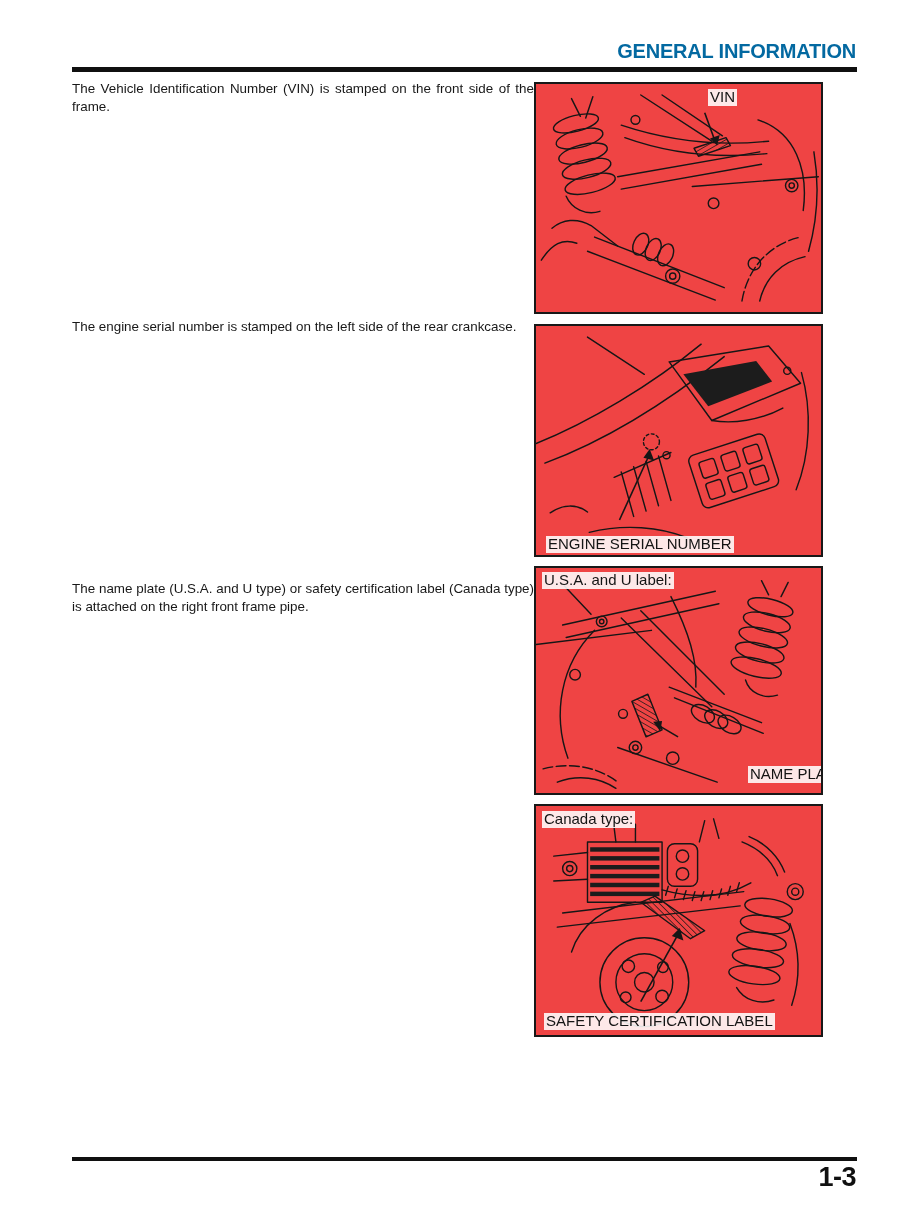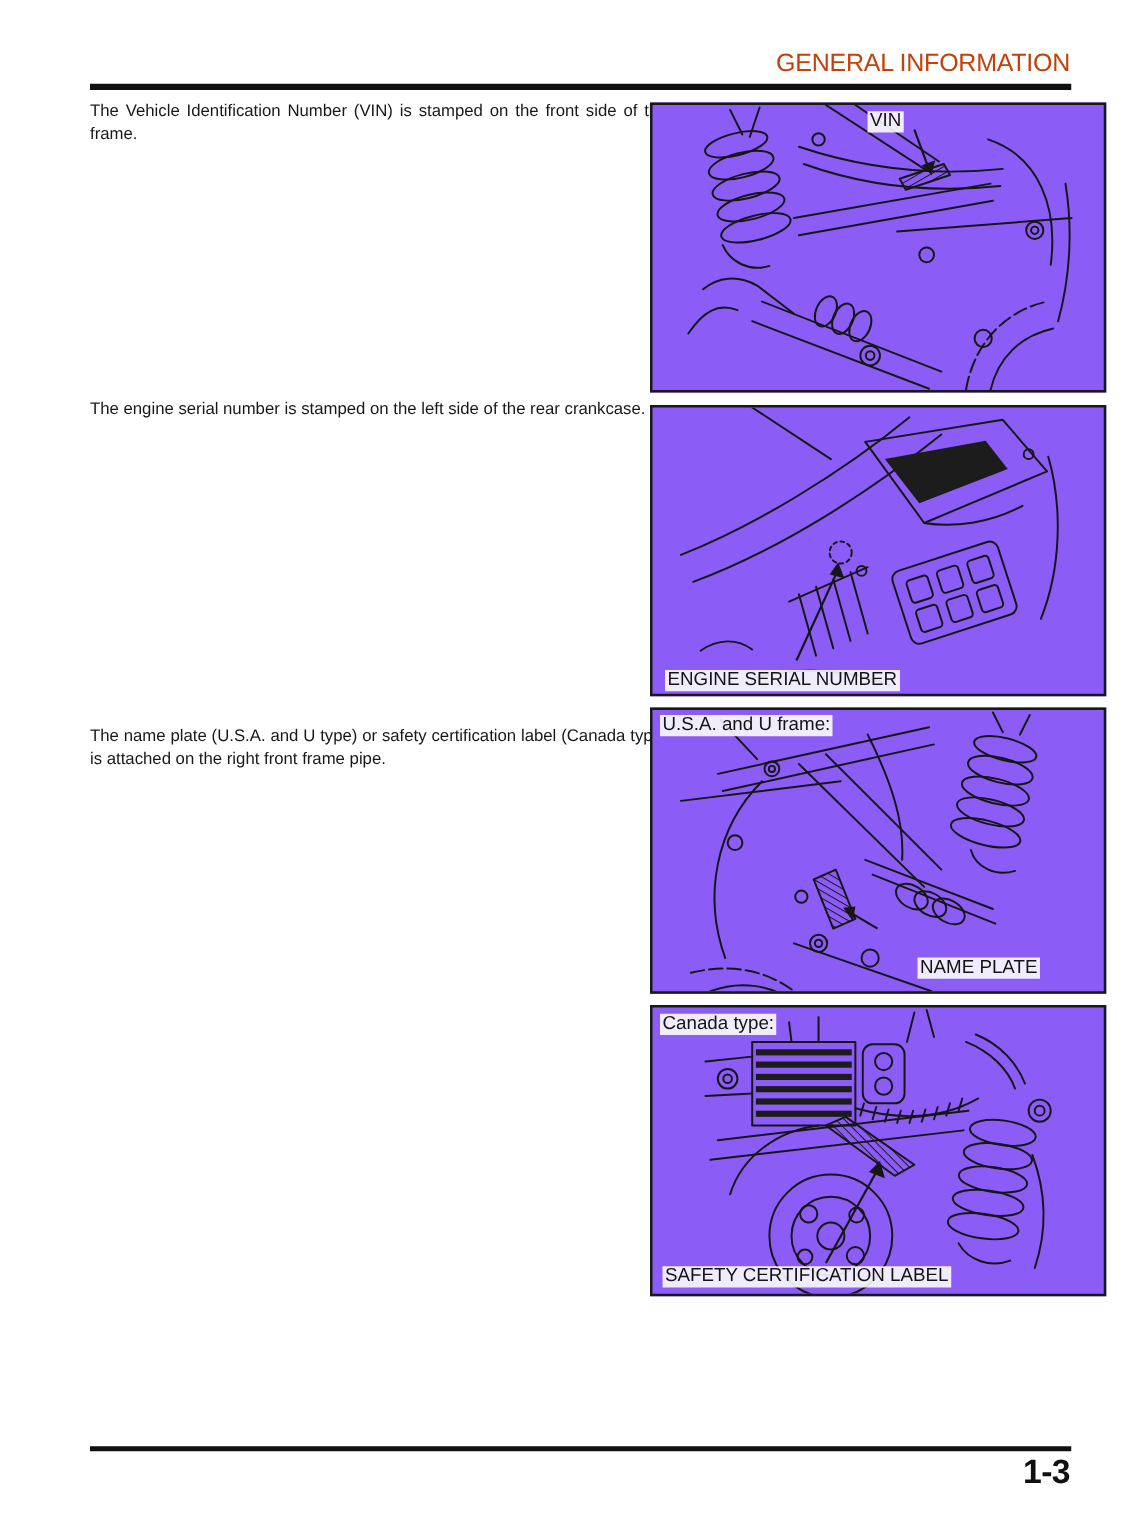--- a/index.html
+++ b/index.html
@@ -3,36 +3,36 @@
 <meta charset="utf-8">
 <style>
   * { margin:0; padding:0; box-sizing:border-box; }
   html,body { background:#fff; }
   body {
     width:898px; height:1232px; position:relative; overflow:hidden;
     font-family:"Liberation Sans", sans-serif; color:#161616;
   }
   .header-title {
     position:absolute; top:40px; right:42px;
-    font-size:20px; font-weight:normal; letter-spacing:-0.2px; color:#c2410c;
+    font-size:20px; font-weight:bold; letter-spacing:-0.2px; color:#0369a1;
     white-space:nowrap;
   }
   .rule { position:absolute; left:72px; width:785px; background:#101010; }
   .rule-top { top:67px; height:5px; }
   .rule-bottom { top:1157px; height:4px; }
   .para {
     position:absolute; left:72px; width:462px;
     font-size:13.4px; line-height:1.32; text-align:justify; color:#181818;
   }
   .para-vin { top:80px; }
   .para-engine { top:318px; }
   .para-name { top:560px;margin-top:20px; }
   .figure {
-    position:absolute; left:520px; width:365px;
-    border:2px solid #181818; background:#8b5cf6; overflow:hidden;
+    position:absolute; left:534px; width:289px;
+    border:2px solid #181818; background:#ef4444; overflow:hidden;
   }
   .fig-vin { top:82px; height:232px; }
   .fig-engine { top:324px; height:233px; }
   .fig-name { top:566px; height:229px; }
   .fig-safety { top:804px; height:233px; }
   .figure svg { position:absolute; left:0; top:0; width:100%; height:100%; }
   .fig-label {
     position:absolute; font-size:15px; color:#141414; white-space:nowrap;
     background:rgba(255,255,255,.88); padding:0 2px; line-height:1.1;
   }
@@ -176,21 +176,21 @@
           <circle cx="112" cy="190" r="3"></circle>
         <circle cx="154" cy="202" r="7"></circle>
           <circle cx="44" cy="108" r="6"></circle>
         <circle cx="98" cy="152" r="5"></circle>
       </g>
       <g>
         <path d="M160,178 L138,165" stroke="#161616" stroke-width="1.8" fill="none"></path>
         <polygon points="142,160 132,161 140,172" fill="#161616"></polygon>
       </g>
     </svg>
-    <span class="fig-label lbl-usa-type">U.S.A. and U frame:</span>
+    <span class="fig-label lbl-usa-type">U.S.A. and U label:</span>
     <span class="fig-label lbl-name-plate">NAME PLATE</span>
   </div>
 
   <div class="figure fig-safety">
     <svg viewBox="0 0 321 233">
       <defs>
         <pattern id="hatchD" width="5" height="5" patternUnits="userSpaceOnUse" patternTransform="rotate(135)">
           <line x1="0" y1="0" x2="0" y2="5" stroke="#161616" stroke-width="1.6"></line>
         </pattern>
       </defs>

